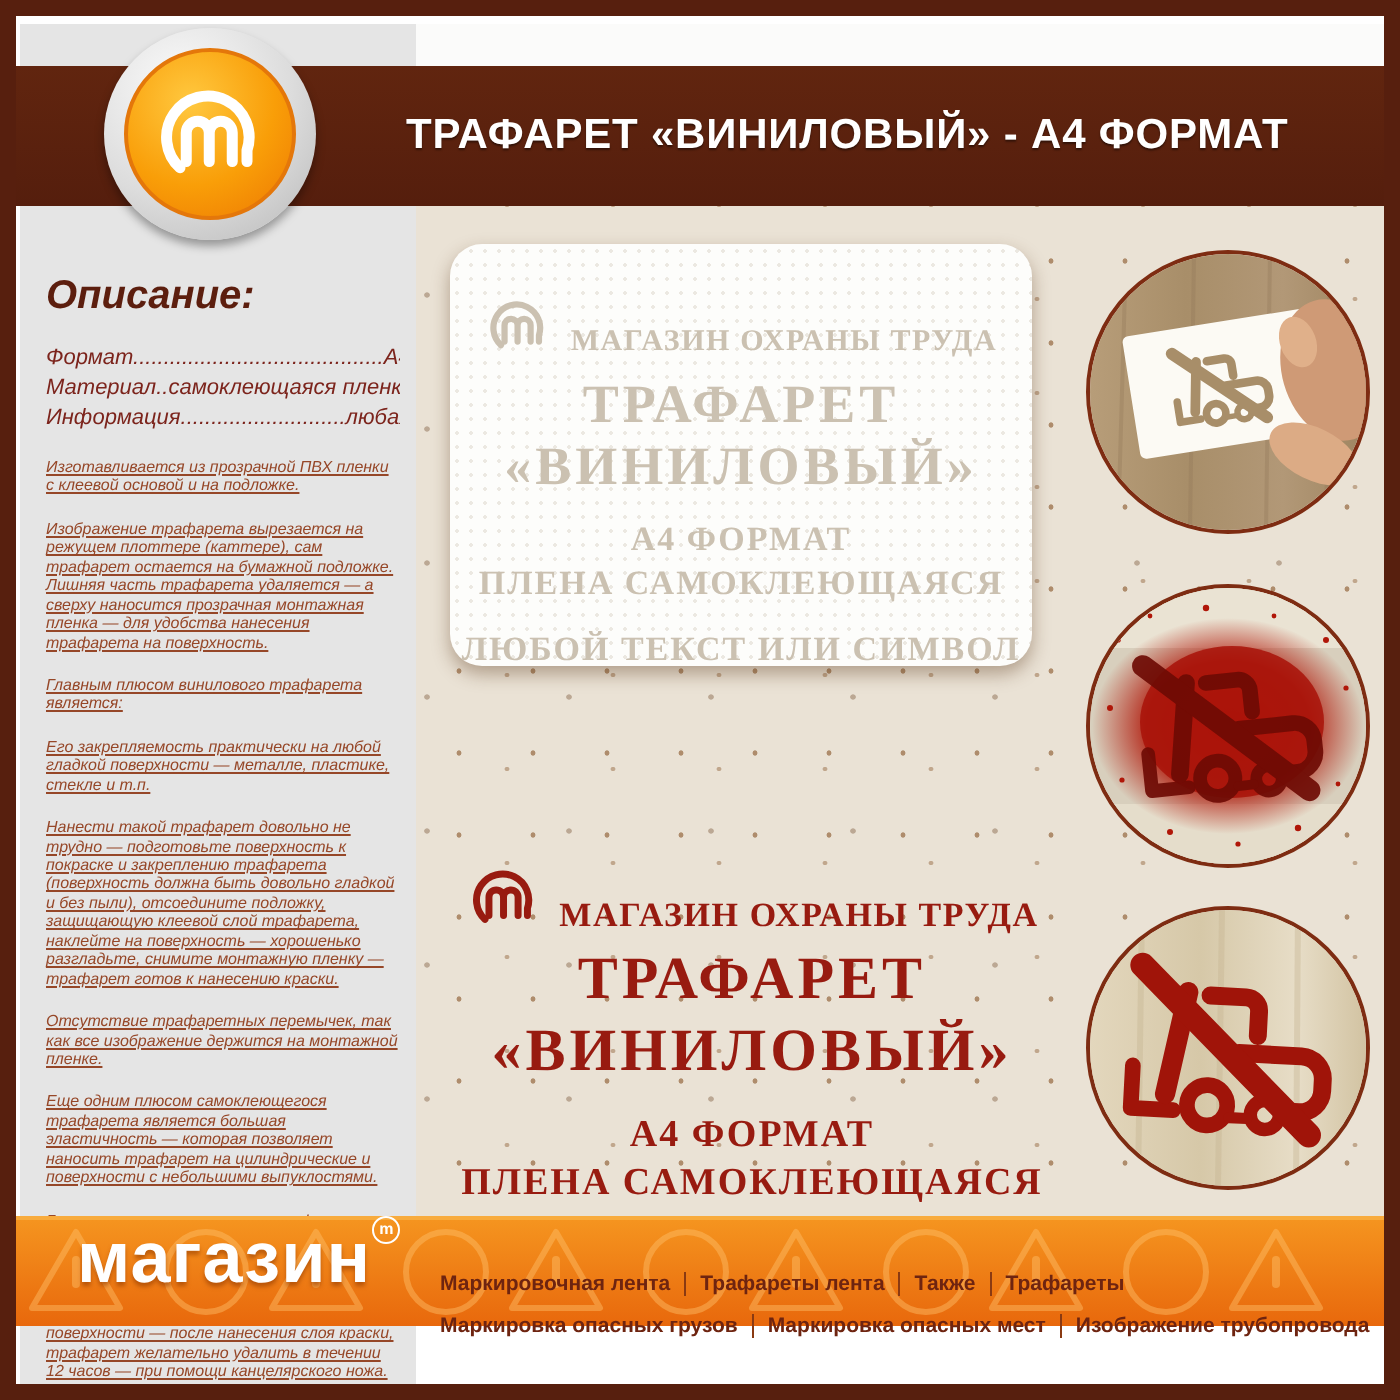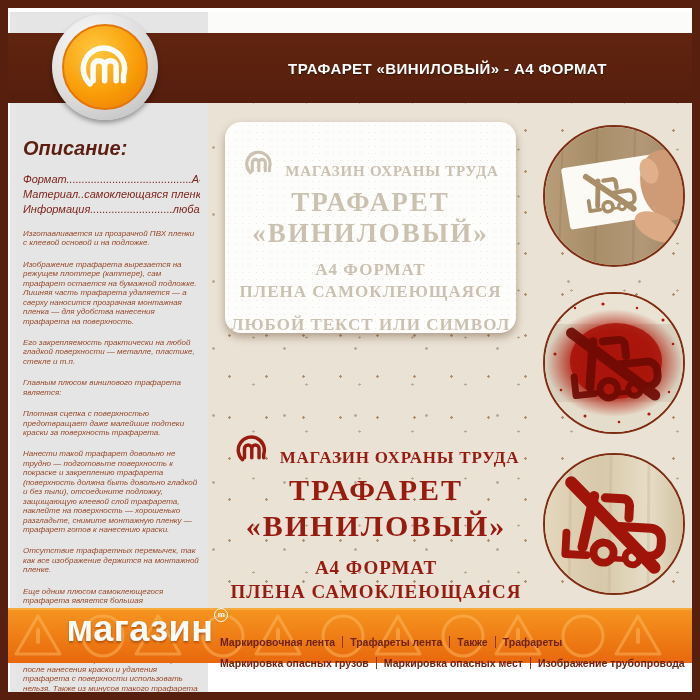--- a/index.html
+++ b/index.html
@@ -8,28 +8,28 @@
         font-family:"Liberation Sans",sans-serif;}
   
   .sidebar{position:absolute;left:2px;top:4px;width:198px;height:690px;
            background:#e5e5e5;z-index:1;}
   .sidebar-inner{padding:125px 8px 0 13px;}
   .desc-heading{font-style:italic;font-weight:bold;font-size:20px;color:#5c1e0e;margin:0 0 12px 0;}
   .spec-line{font-style:italic;font-size:11px;line-height:15px;color:#7c241c;
              white-space:nowrap;overflow:hidden;}
   .desc-paragraphs{margin-top:12px;}
   .desc-paragraphs p{margin:12px 0 7px 0;font-style:italic;font-size:8px;
-                     line-height:1.18;color:#964728;}
+                     line-height:1.18;color:#964728;text-decoration:underline;}
   
   .top-strip{position:absolute;left:200px;top:4px;width:484px;height:21px;
              background:#fbfbfa;z-index:2;}
   .header-band{position:absolute;left:0;top:25px;width:684px;height:70px;z-index:3;
                background:linear-gradient(#61250f,#551e0d);display:flex;align-items:center;}
-  .header-title{flex:1;padding-left:195px;text-align:center;color:#ffffff;
-                font-weight:bold;font-size:15px;letter-spacing:.4px;
+  .header-title{flex:1;padding-left:195px;text-align:left;color:#ffffff;
+                font-weight:bold;font-size:21px;letter-spacing:.4px;
                 text-shadow:0 1px 1px rgba(0,0,0,.45);}
   .logo-badge{position:absolute;left:44px;top:6px;width:106px;height:106px;z-index:4;}
   .logo-ring{position:absolute;inset:0;border-radius:50%;
              background:radial-gradient(circle at 36% 28%,#fbfbfb,#dcdcdc 55%,#bfbfbf 90%);
              box-shadow:0 3px 5px rgba(0,0,0,.35);}
   .logo-disc{position:absolute;inset:10px;border-radius:50%;border:2px solid #e4770a;
              background:radial-gradient(circle at 38% 30%,#ffc83f,#f99e08 55%,#ee7c03 95%);
              display:flex;align-items:center;justify-content:center;}
   
   .main-bg{position:absolute;left:200px;top:95px;width:484px;height:505px;z-index:1;
@@ -65,21 +65,21 @@
   .photo-circle{position:absolute;left:535px;width:142px;height:142px;z-index:2;
                 border-radius:50%;border:2px solid #7e2c12;overflow:hidden;box-sizing:border-box;}
   .pc1{top:117px;} .pc2{top:284px;} .pc3{top:445px;}
   .photo-circle svg{display:block;}
   
   .footer{position:absolute;left:0;top:600px;width:684px;height:55px;z-index:5;
           box-sizing:border-box;border-top:2px solid #f8ab3d;
           background:linear-gradient(#f5941f,#e8680c);}
   .watermarks{position:absolute;inset:0;opacity:.45;}
   .footer-logo{position:absolute;left:18px;top:2px;width:172px;text-align:center;
-               color:#ffffff;cursor:pointer;margin-left:28px;}
+               color:#ffffff;cursor:pointer;}
   .brand-top{position:relative;display:inline-block;font-weight:bold;font-size:36px;
              line-height:.92;letter-spacing:.5px;
              text-shadow:0 2px 2px rgba(140,55,0,.55);}
   .tm-circle{position:absolute;top:-4px;right:-15px;width:12px;height:12px;
              border:1.5px solid #ffffff;border-radius:50%;font-size:8px;line-height:12px;
              font-weight:bold;text-align:center;text-shadow:none;}
   .brand-bottom{font-weight:bold;font-size:18px;letter-spacing:1.2px;line-height:1;
                 margin-top:0;text-shadow:0 2px 2px rgba(140,55,0,.55);}
   .menus{position:absolute;left:205px;top:16px;right:4px;height:100%;
          display:flex;flex-direction:column;justify-content:space-evenly;}
@@ -138,23 +138,22 @@
     <div class="sidebar-inner">
       <div class="desc-heading">Описание:</div>
       <div>
         <div class="spec-line">Формат.........................................А4</div>
         <div class="spec-line">Материал..самоклеющаяся пленка</div>
         <div class="spec-line">Информация...........................любая</div>
       </div>
       <div class="desc-paragraphs">
         <p>Изготавливается из прозрачной ПВХ пленки с клеевой основой и на подложке.</p>
         <p>Изображение трафарета вырезается на режущем плоттере (каттере), сам трафарет остается на бумажной подложке. Лишняя часть трафарета удаляется — а сверху наносится прозрачная монтажная пленка — для удобства нанесения трафарета на поверхность.</p>
+        <p>Главным плюсом винилового трафарета является:</p>
         <p>Его закрепляемость практически на любой гладкой поверхности — металле, пластике, стекле и т.п.</p>
-        <p>Главным плюсом винилового трафарета является:</p>
-        <p>Плотная сцепка с поверхностью предотвращает даже малейшие подтеки краски за поверхность трафарета.</p>
         <p>Нанести такой трафарет довольно не трудно — подготовьте поверхность к покраске и закреплению трафарета (поверхность должна быть довольно гладкой и без пыли), отсоедините подложку, защищающую клеевой слой трафарета, наклейте на поверхность — хорошенько разгладьте, снимите монтажную пленку — трафарет готов к нанесению краски.</p>
         <p>Отсутствие трафаретных перемычек, так как все изображение держится на монтажной пленке.</p>
         <p>Еще одним плюсом самоклеющегося трафарета является большая эластичность — которая позволяет наносить трафарет на цилиндрические и поверхности с небольшими выпуклостями.</p>
         <p>Главным же минусом такого трафарета является его одноразовость — повторно после нанесения краски и удаления трафарета с поверхности использовать нельзя. Также из минусов такого трафарета — довольно высокая адгезия (приклеивание) к поверхности — после нанесения слоя краски, трафарет желательно удалить в течении 12 часов — при помощи канцелярского ножа.</p>
       </div>
     </div>
   </div>
 
   <div class="top-strip"></div>
   <div class="header-band">

